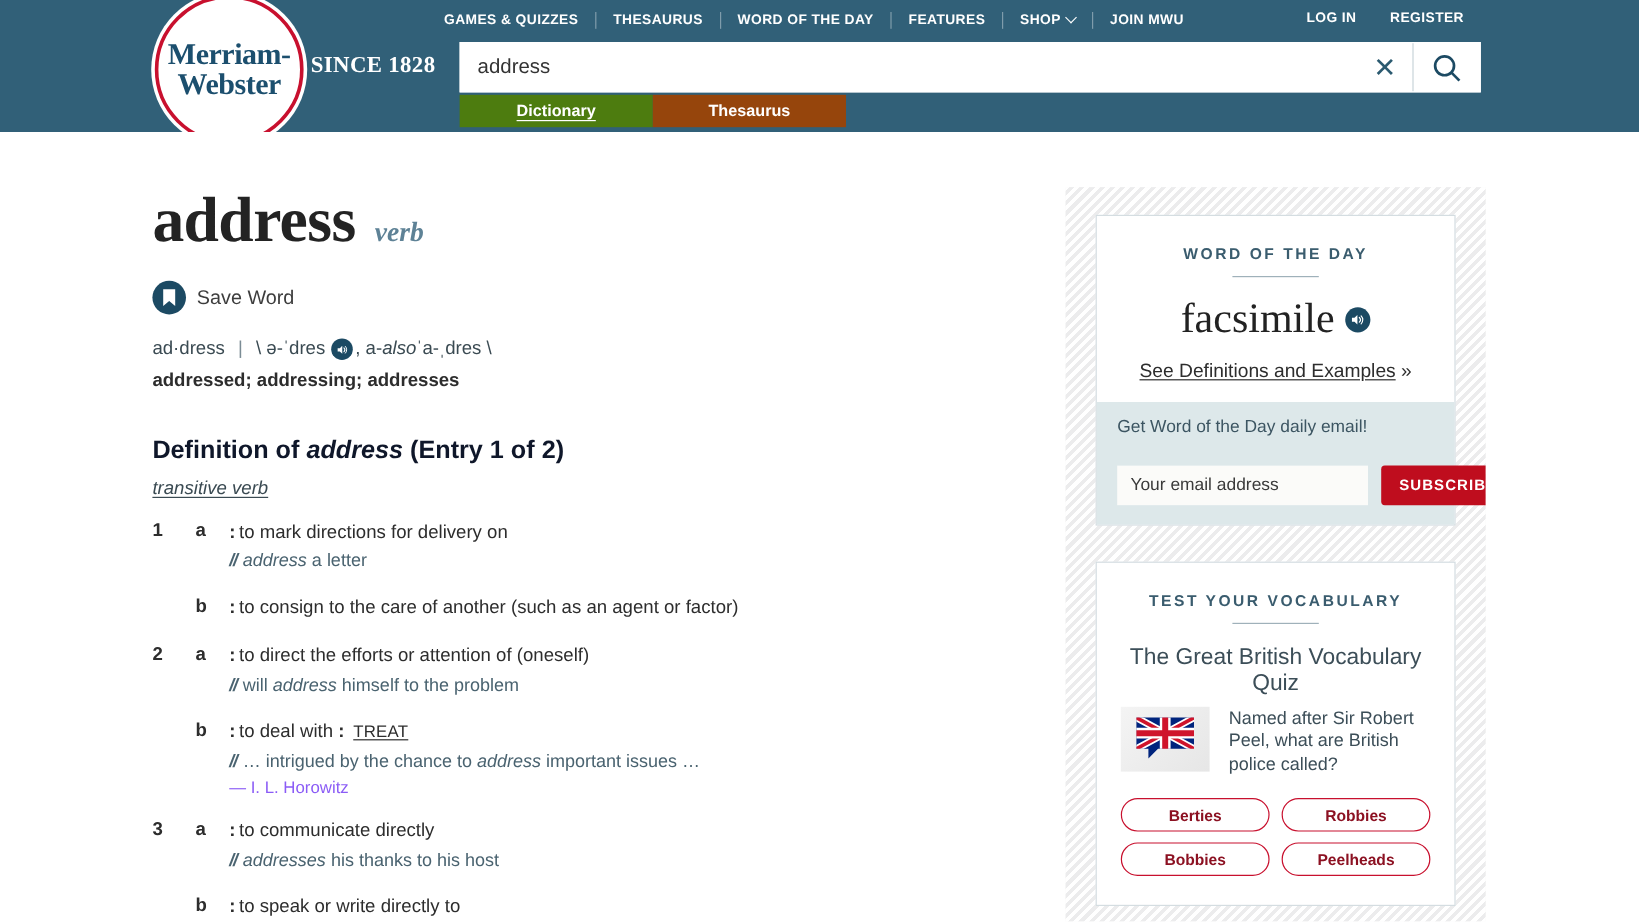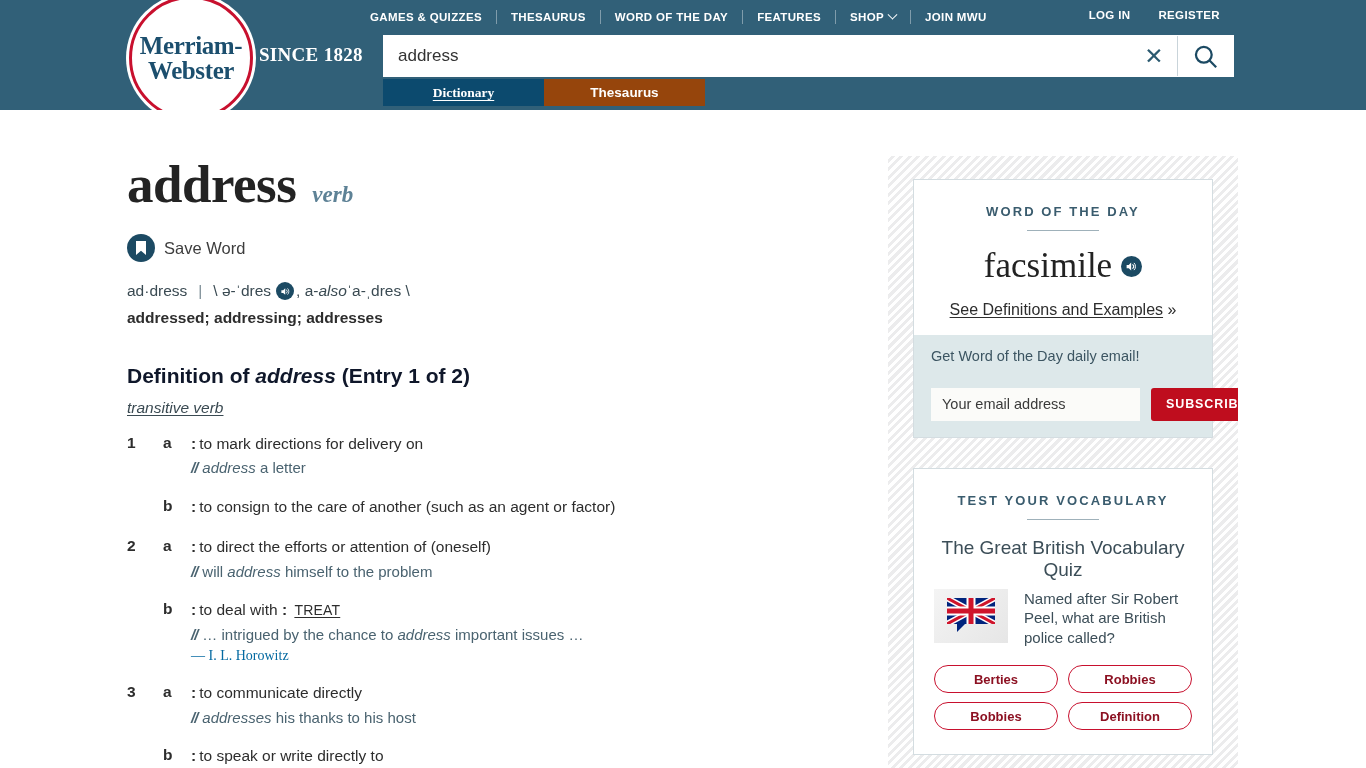--- a/index.html
+++ b/index.html
@@ -130,21 +130,21 @@
     display: flex;
   }
   .subtab {
     height: 27px;
     min-width: 161px;
     display: flex; align-items: center; justify-content: center;
     font-size: 13.5px; font-weight: 700;
     color: #ffffff;
     cursor: pointer;
   }
-  .subtab.dictionary { background: #0c4a6e; font-family: Liberation Serif, serif; }
+  .subtab.dictionary { background: #4d7c0f; }
   .subtab.dictionary span { text-decoration: underline; text-underline-offset: 3px; }
   .subtab.thesaurus { background: #96450c; }
 
   
   .page {
     position: relative;
     width: 1366px;
     height: 658px;
     background: #ffffff;
   }
@@ -290,23 +290,22 @@
   .example .slashes {
     font-weight: 700;
     font-style: italic;
     color: #4a6370;
     margin-right: 5px;
     letter-spacing: -1px;
   }
   .example em { font-style: italic; }
   .attribution {
     font-size: 14px;
-    color: #0369a1;
+    color: #8b5cf6;
     margin-top: 2px;
-    font-family: Liberation Serif, serif;
   }
 
   
   .sidebar {
     position: absolute;
     left: 888px; top: 46px;
     width: 350px;
     height: 612px;
     background-color: #f7f7f7;
     background-image: repeating-linear-gradient(
@@ -698,19 +697,19 @@
                 </defs>
             </svg>
           </div>
           <div class="quiz-q-text">Named after Sir Robert Peel, what are British police called?</div>
         </div>
 
         <div class="quiz-answers">
           <div class="quiz-answer">Berties</div>
           <div class="quiz-answer">Robbies</div>
           <div class="quiz-answer">Bobbies</div>
-          <div class="quiz-answer">Definition</div>
+          <div class="quiz-answer">Peelheads</div>
         </div>
       </div>
     </div>
 
   </aside>
 </div>
 
 </body></html>

